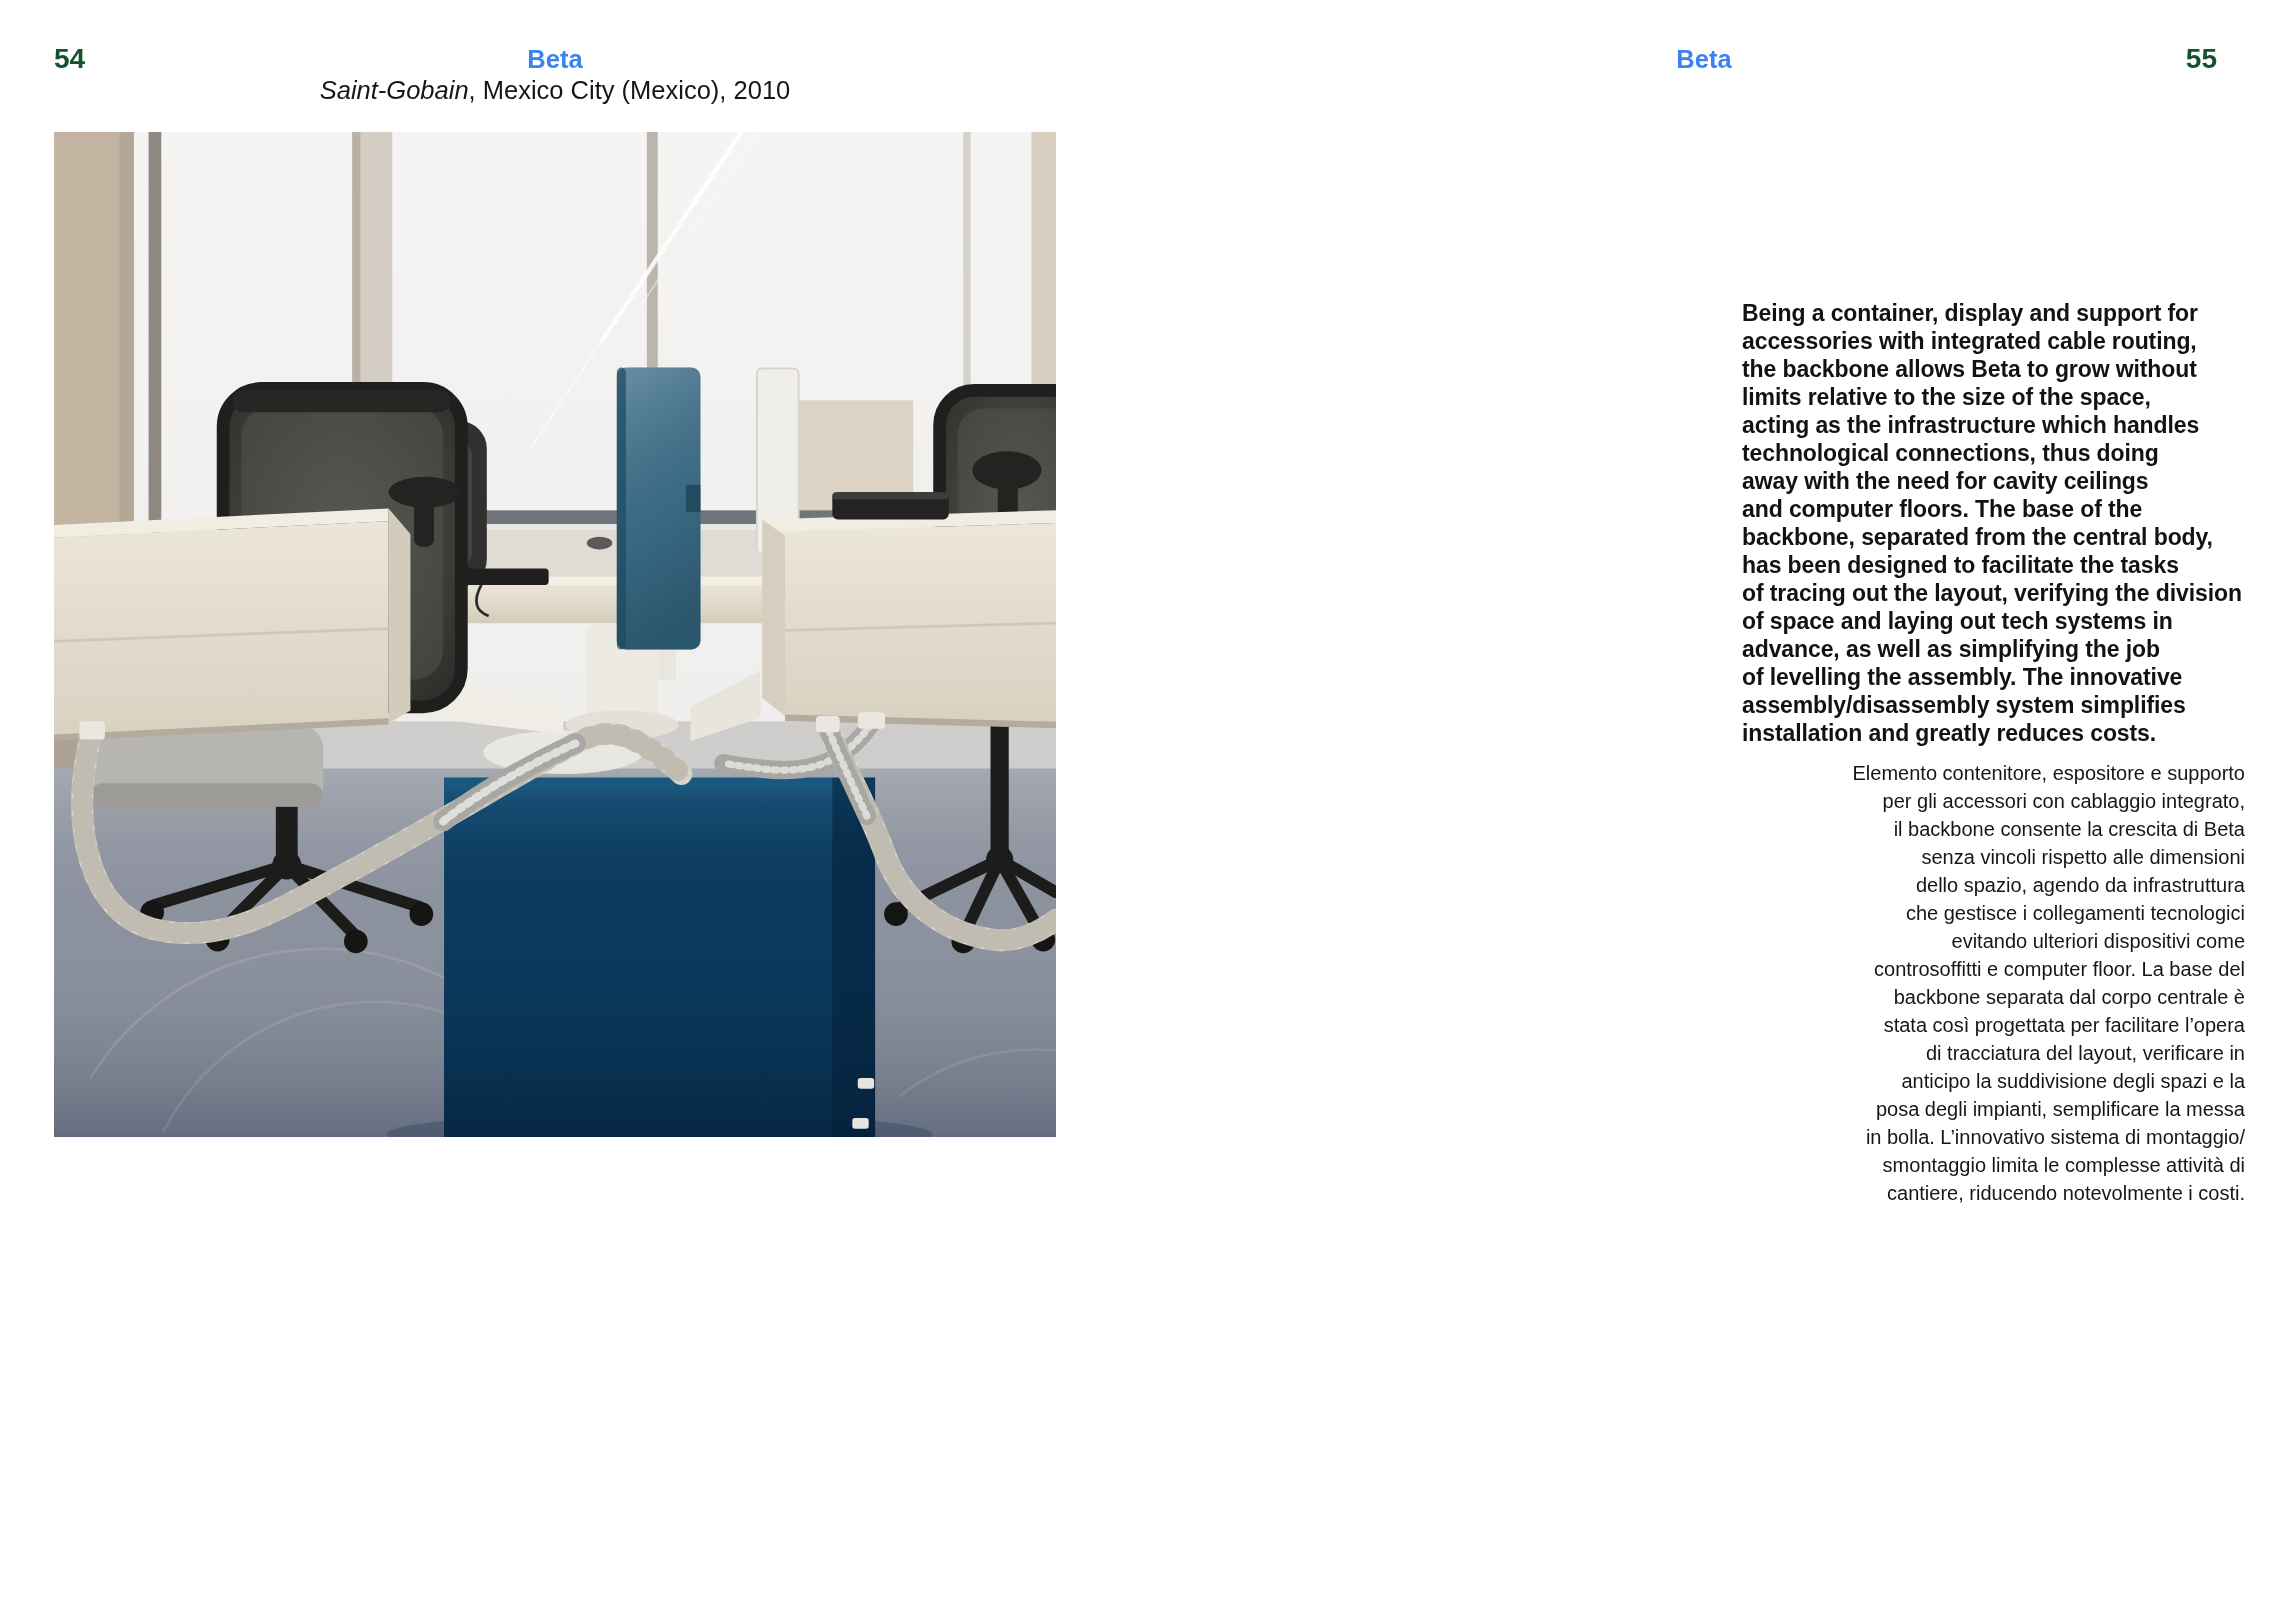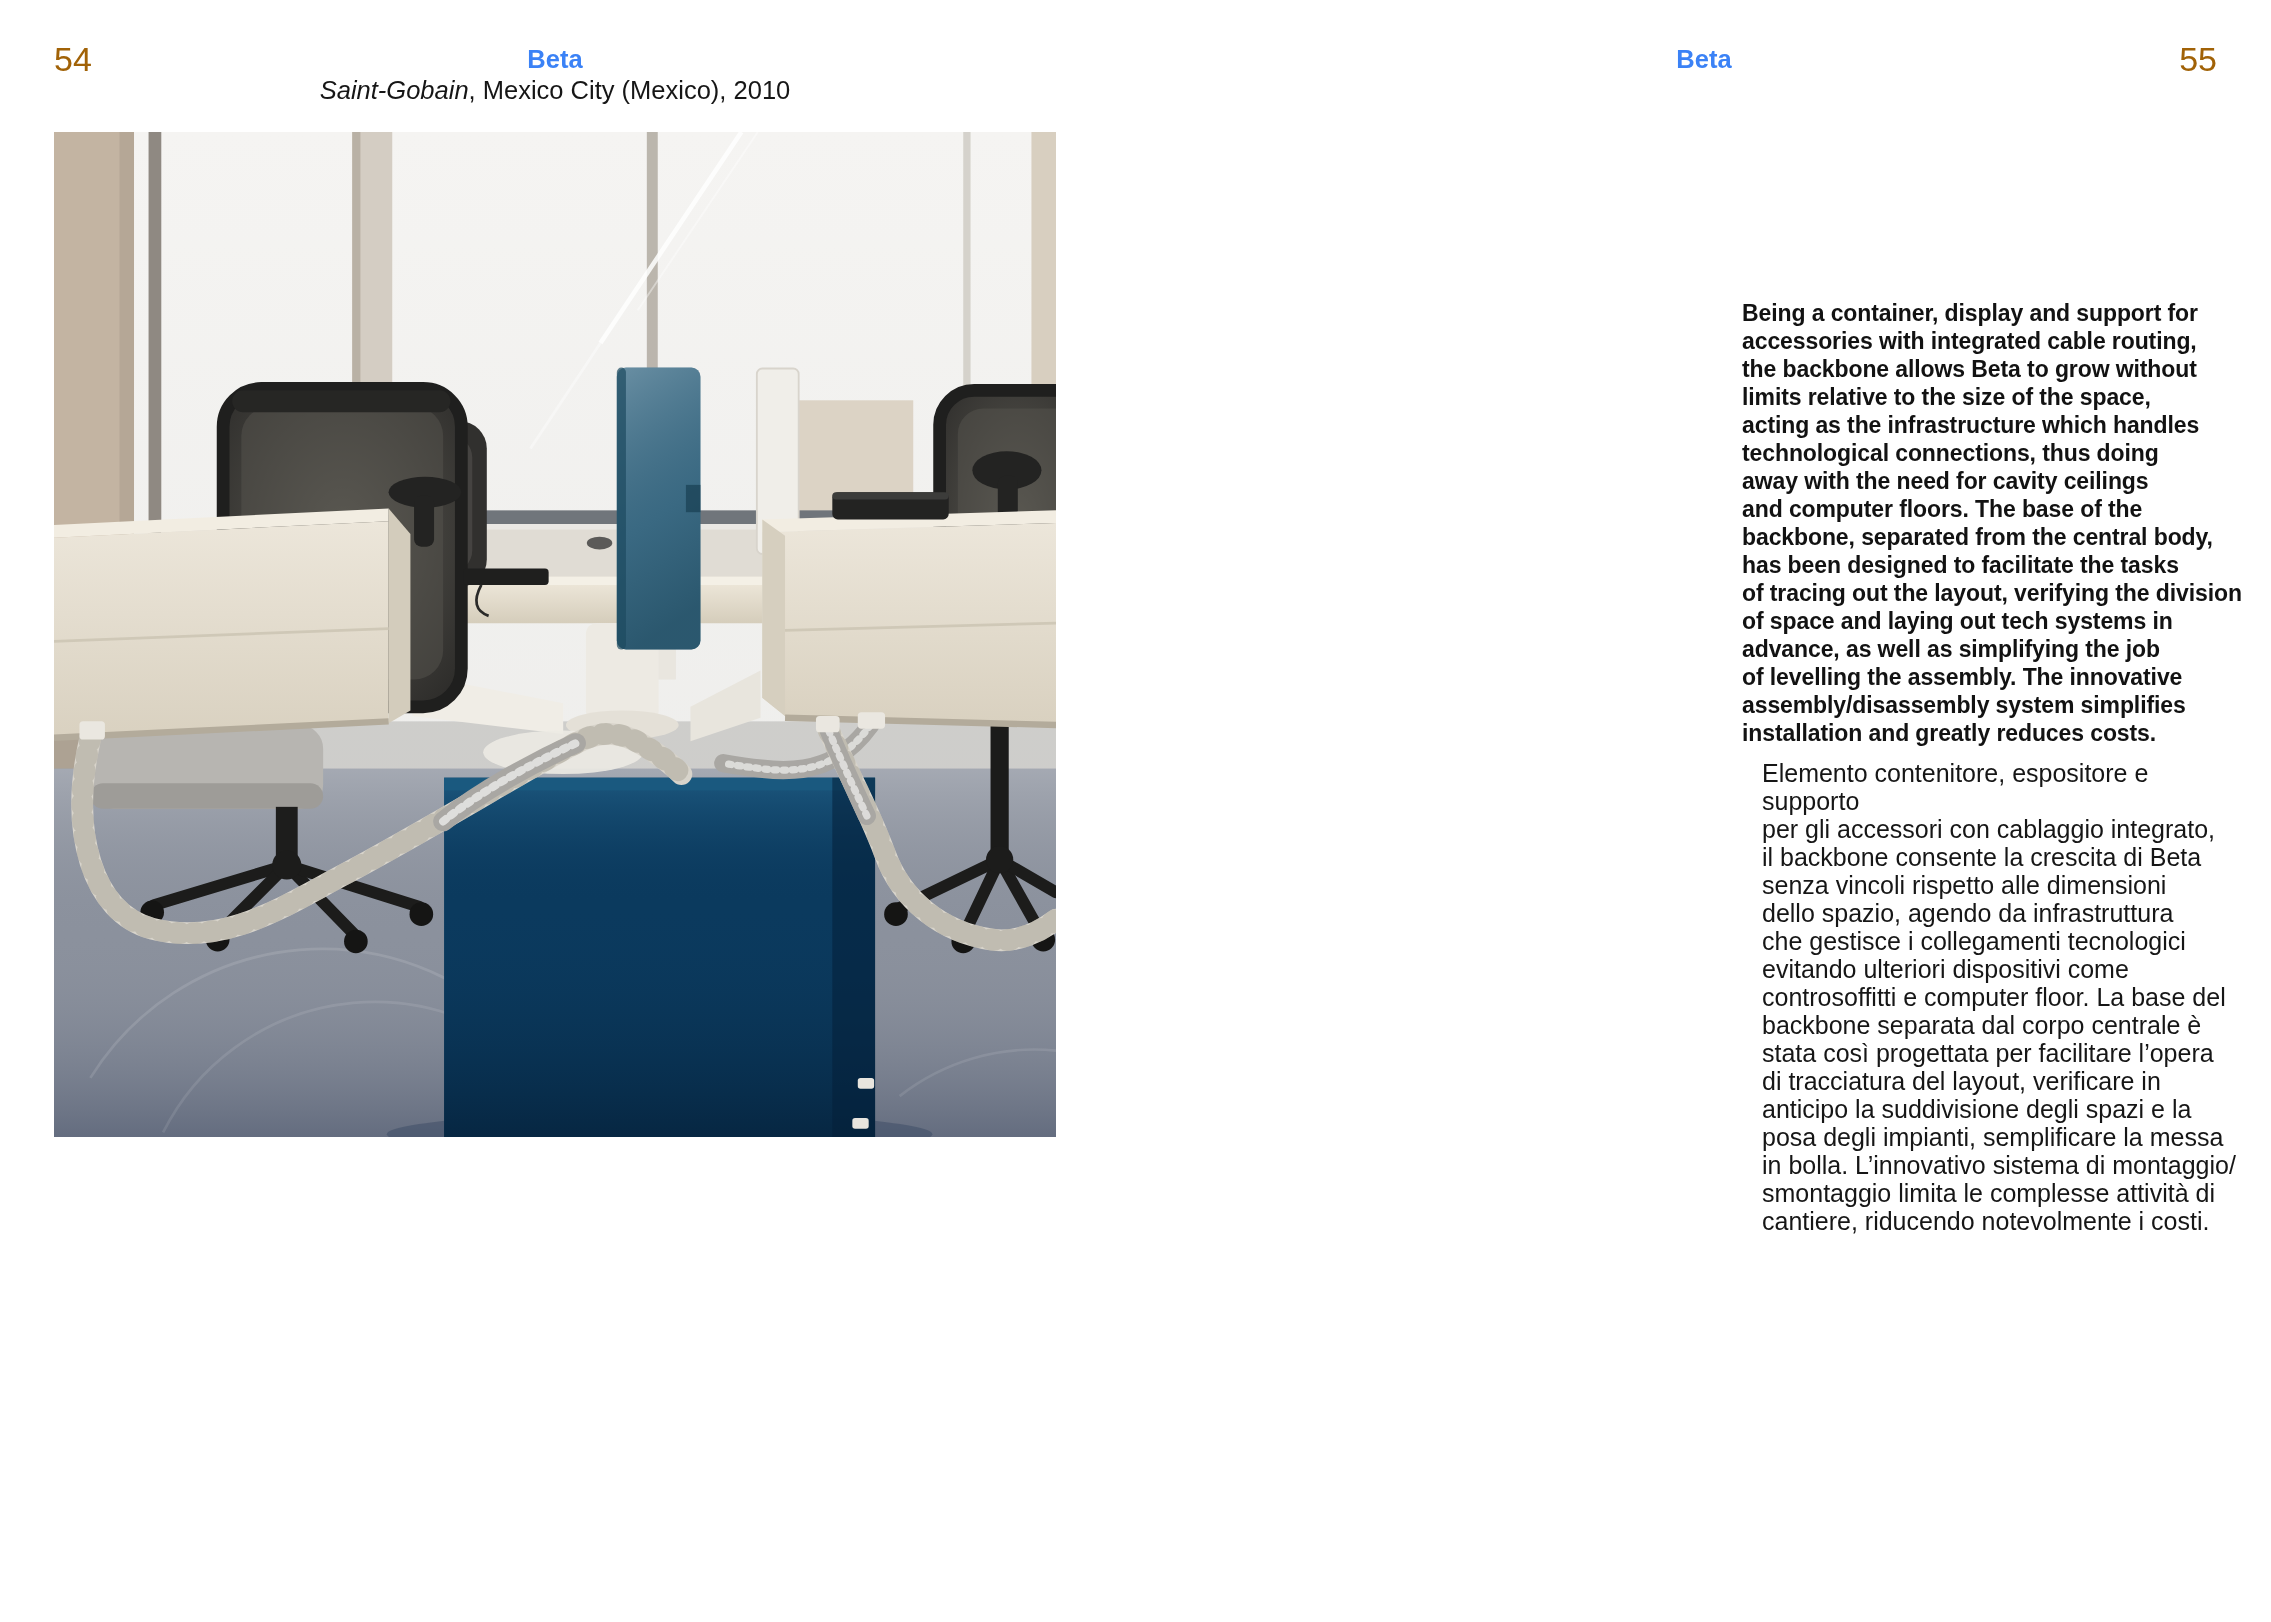--- a/index.html
+++ b/index.html
@@ -1,31 +1,31 @@
 <!DOCTYPE html>
 <html style="font-size:14.5px"><head>
 <meta charset="utf-8">
 <style>
   html,body{margin:0;padding:0;background:#ffffff;}
   .page{position:relative;width:2272px;height:1623px;background:#ffffff;overflow:hidden;
         font-family:"Liberation Sans",sans-serif;color:#141414;}
-  .pagenum{position:absolute;top:44px;font-size:34px;line-height:30px;font-weight:400;color:#a16207;}
+  .pagenum{position:absolute;top:44px;font-size:28px;line-height:30px;font-weight:700;color:#14532d;}
   .pagenum.left{left:54px;}
   .pagenum.right{right:55px;text-align:right;margin-left:40px;}
   .head-left{position:absolute;left:54px;top:44px;width:1002px;text-align:center;}
   .head-right{position:absolute;left:1136px;top:44px;width:1136px;text-align:center;}
   .ptitle{font-size:25.5px;line-height:30px;font-weight:700;color:#3b82f6;}
   .pcaption{font-size:25.5px;line-height:33px;font-weight:400;color:#161616;}
   .pcaption .it{font-style:italic;text-align:center;}
   .photo{position:absolute;left:54px;top:132px;width:1002px;height:1005px;margin:0;}
   .photo svg{display:block;width:100%;height:100%;}
   .copy{position:absolute;left:1730px;top:287px;width:527px;}
   .copy p{margin:12px;white-space:pre-line;}
   .en{font-weight:700;font-size:23px;line-height:28px;letter-spacing:-0.1px;color:#121212;}
-  .itl{font-weight:400;font-size:25px;line-height:28px;margin-left:32px !important;margin-top:5.5px !important;color:#161616;}
+  .itl{font-weight:400;font-size:20px;line-height:28px;margin-left:32px !important;margin-top:5.5px !important;color:#161616;text-align:right;}
 </style>
 </head>
 <body>
 
 <div class="page">
 
   <div class="pagenum left">54</div>
 
   <div class="head-left">
     <div class="ptitle">Beta</div>

